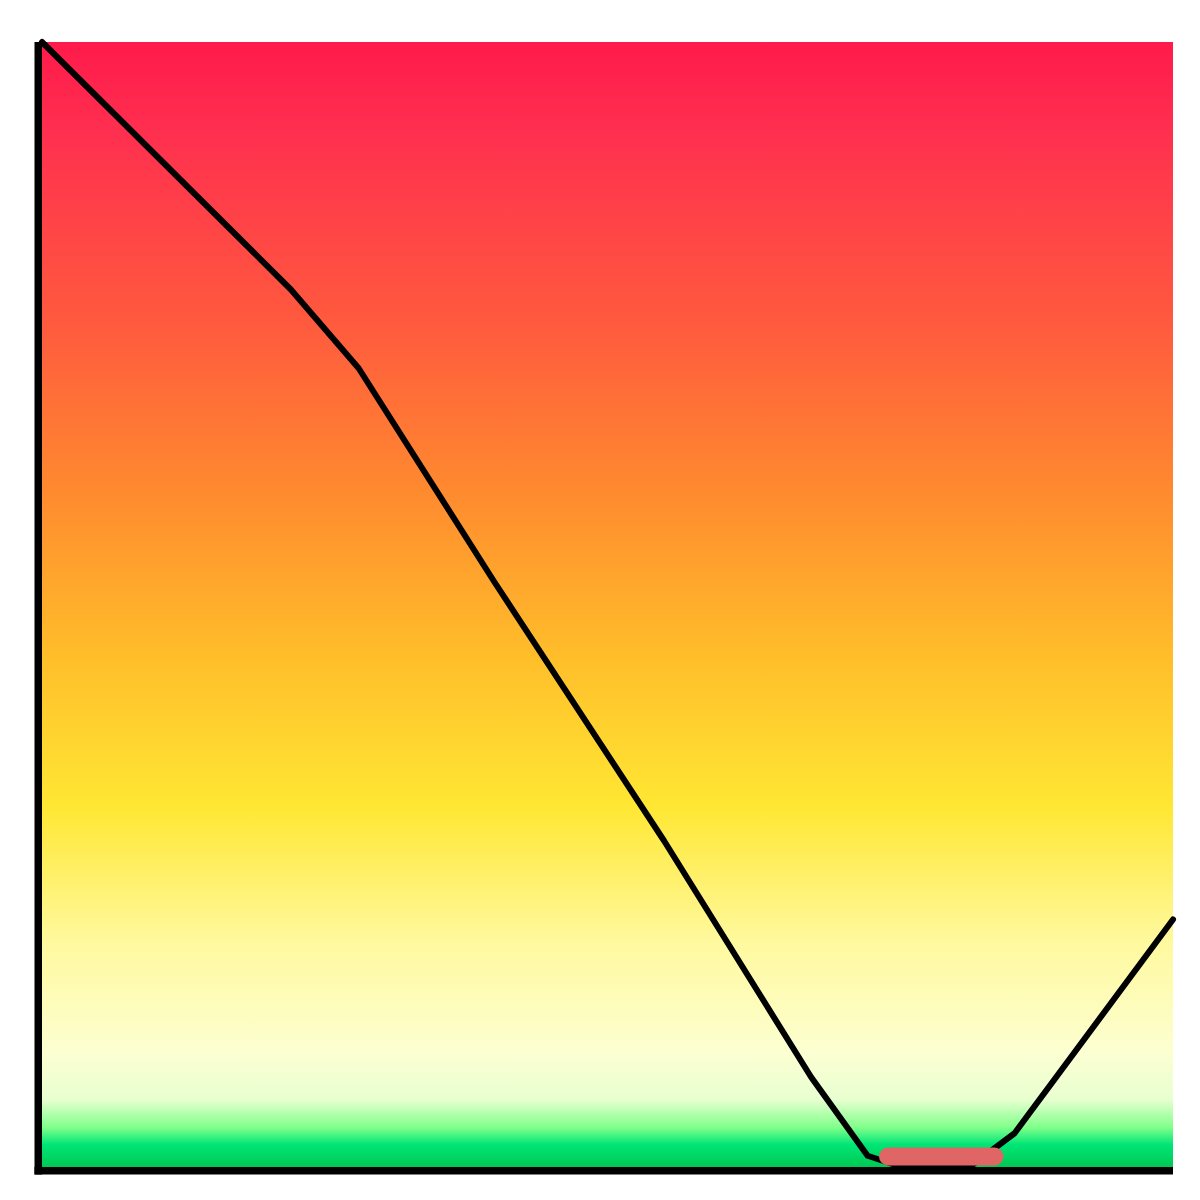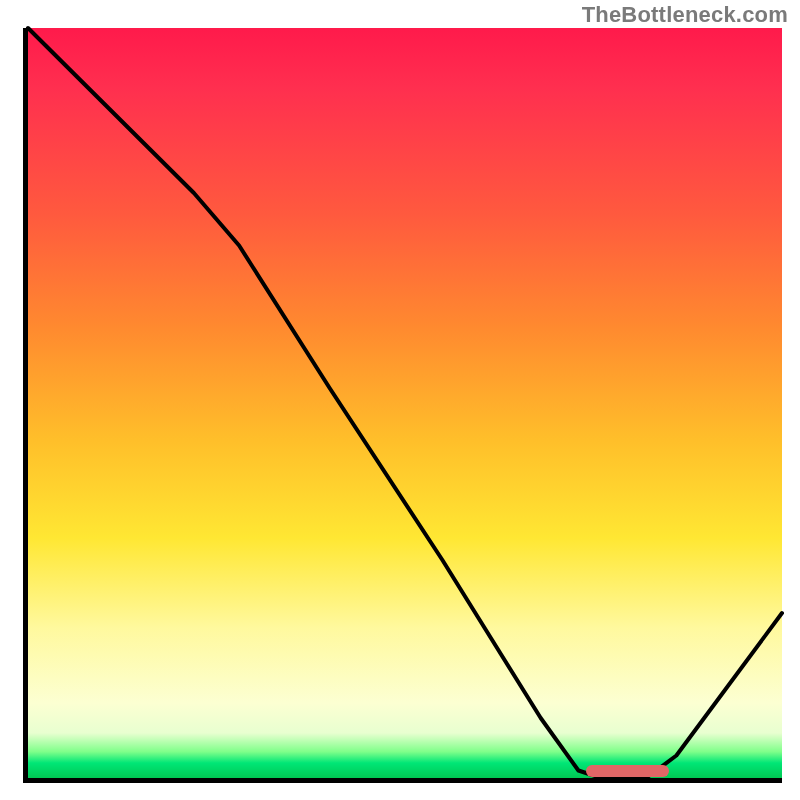--- a/index.html
+++ b/index.html
@@ -77,21 +77,20 @@
     height: 12px;
     background: #e06666;
     border-radius: 6px;
   }
 </style>
 </head>
 <body>
 
 <div class="root">
 
-  <div class="watermark">TheBottleneck.com</div>
 
   <div class="frame">
     <div class="plot">
 
       <div class="gradient"></div>
 
       <svg class="curve" viewBox="0 0 754 750" preserveAspectRatio="none">
         <path fill="none" stroke="#000000" stroke-width="4" stroke-linejoin="round" stroke-linecap="round" d="M0.0 0.0 L75.4 75.0 L165.9 165.0 L211.1 217.5 L301.6 360.0 L414.7 532.5 L512.7 690.0 L550.4 742.5 L573.0 750.0 L618.3 750.0 L648.4 727.5 L754.0 585.0"></path>
       </svg>
 

